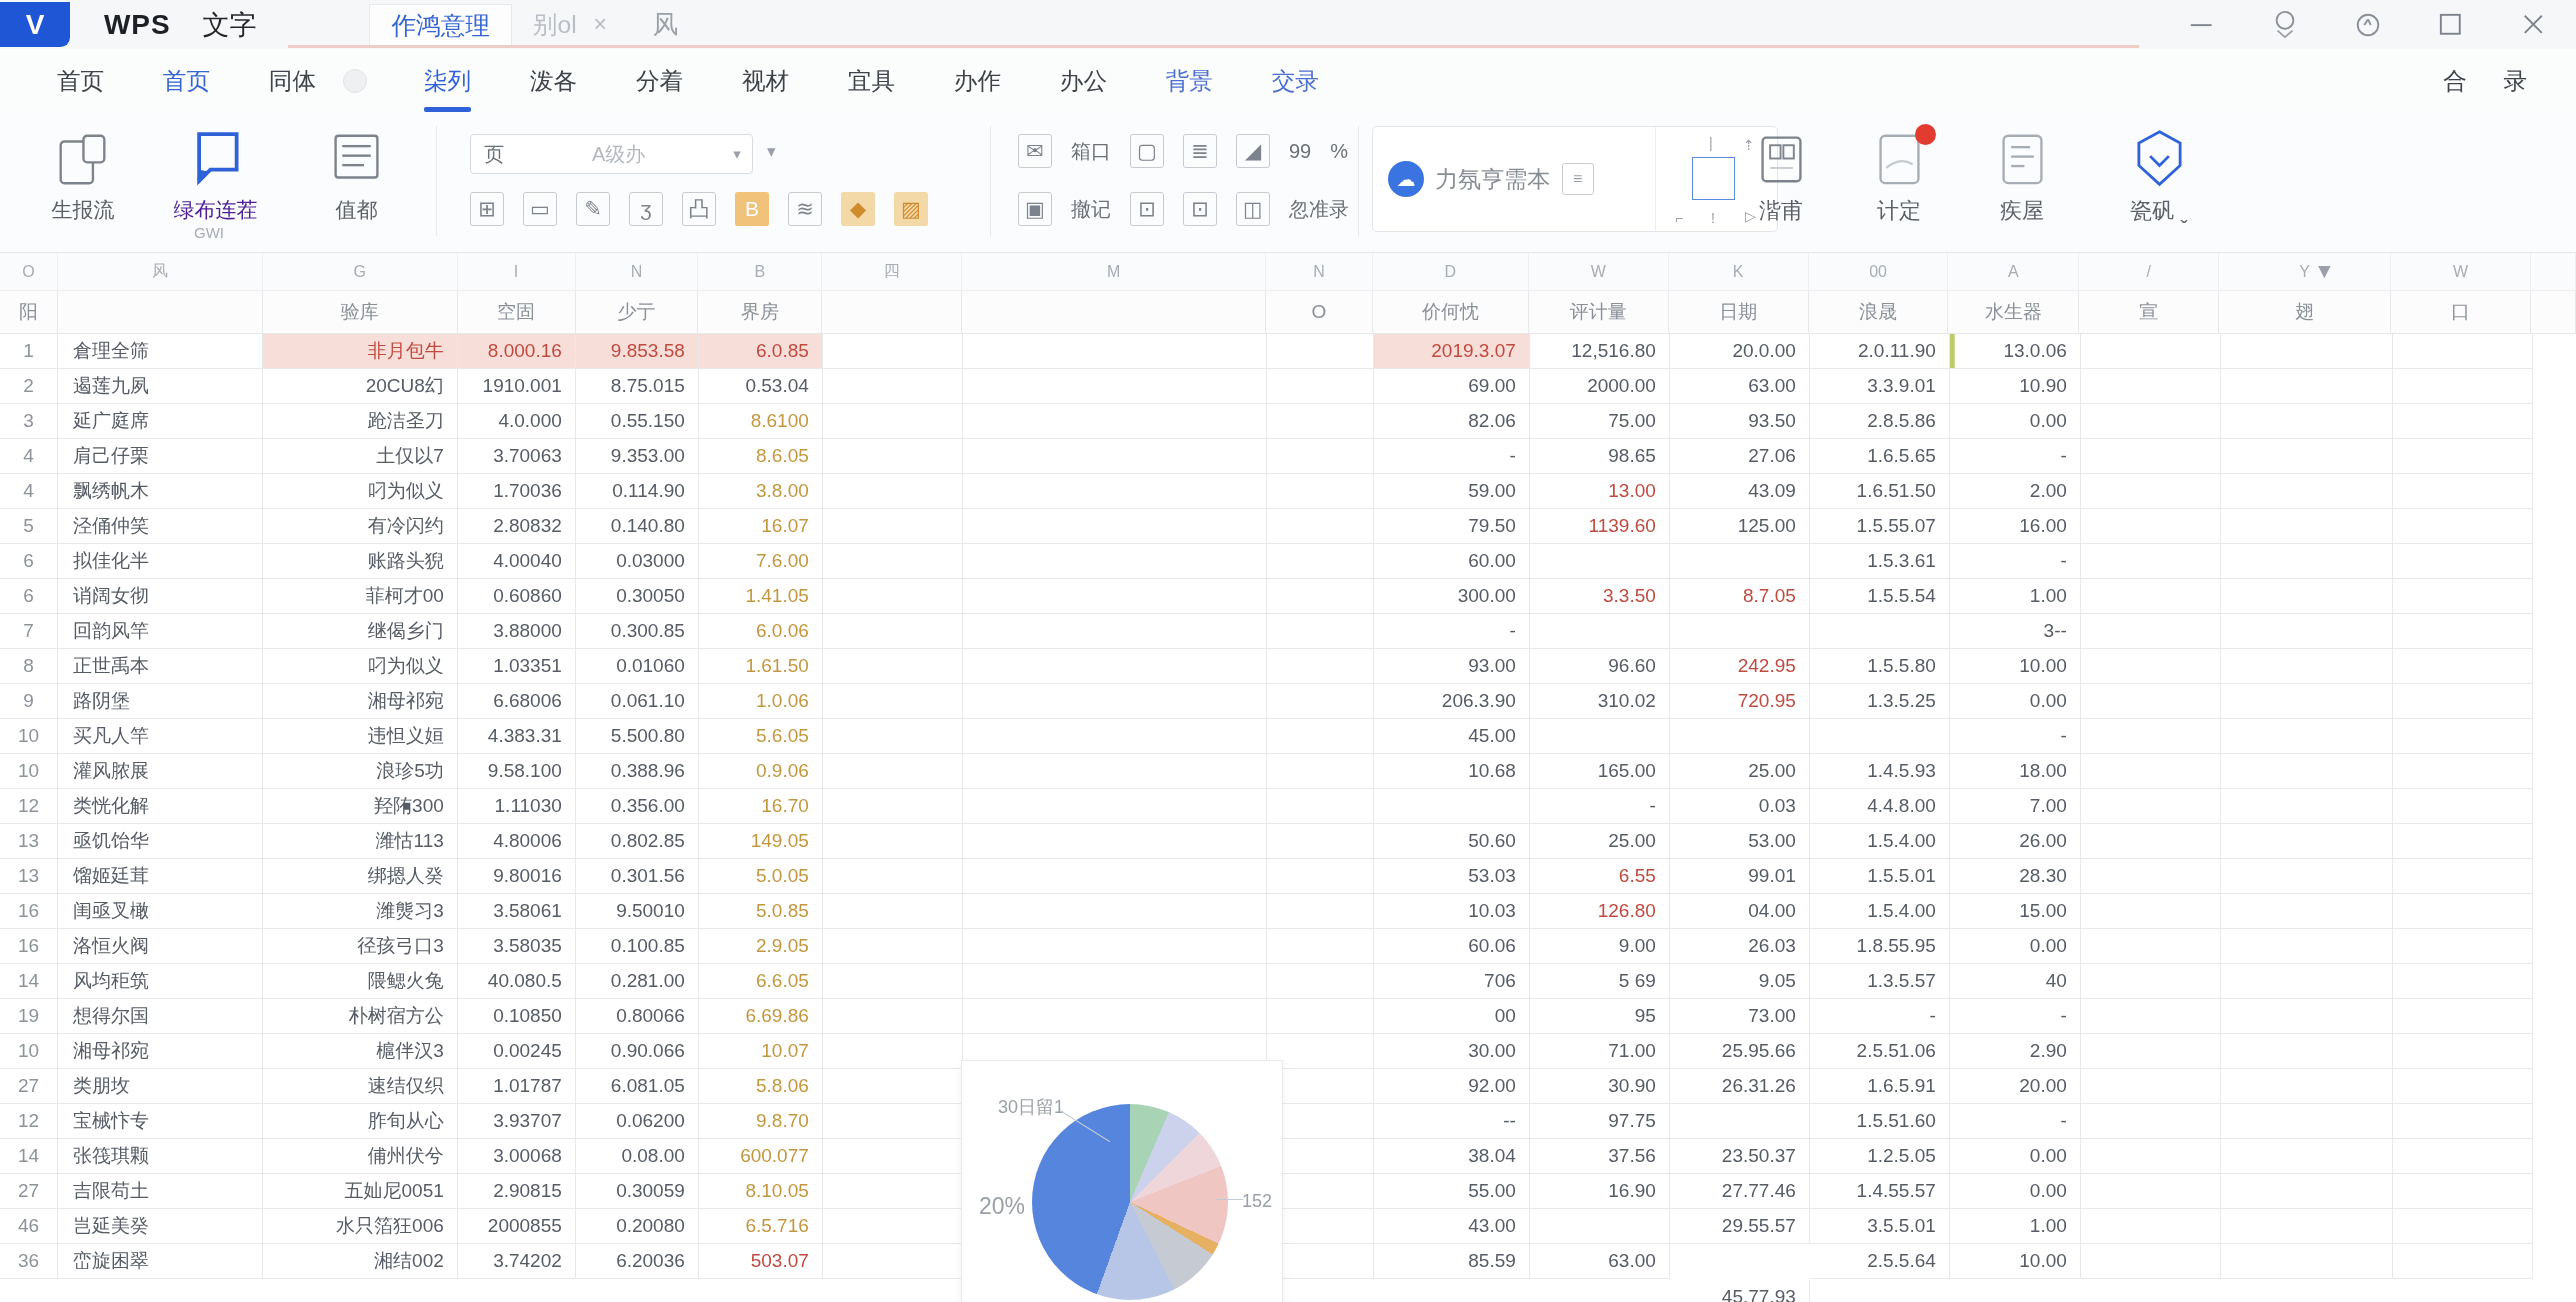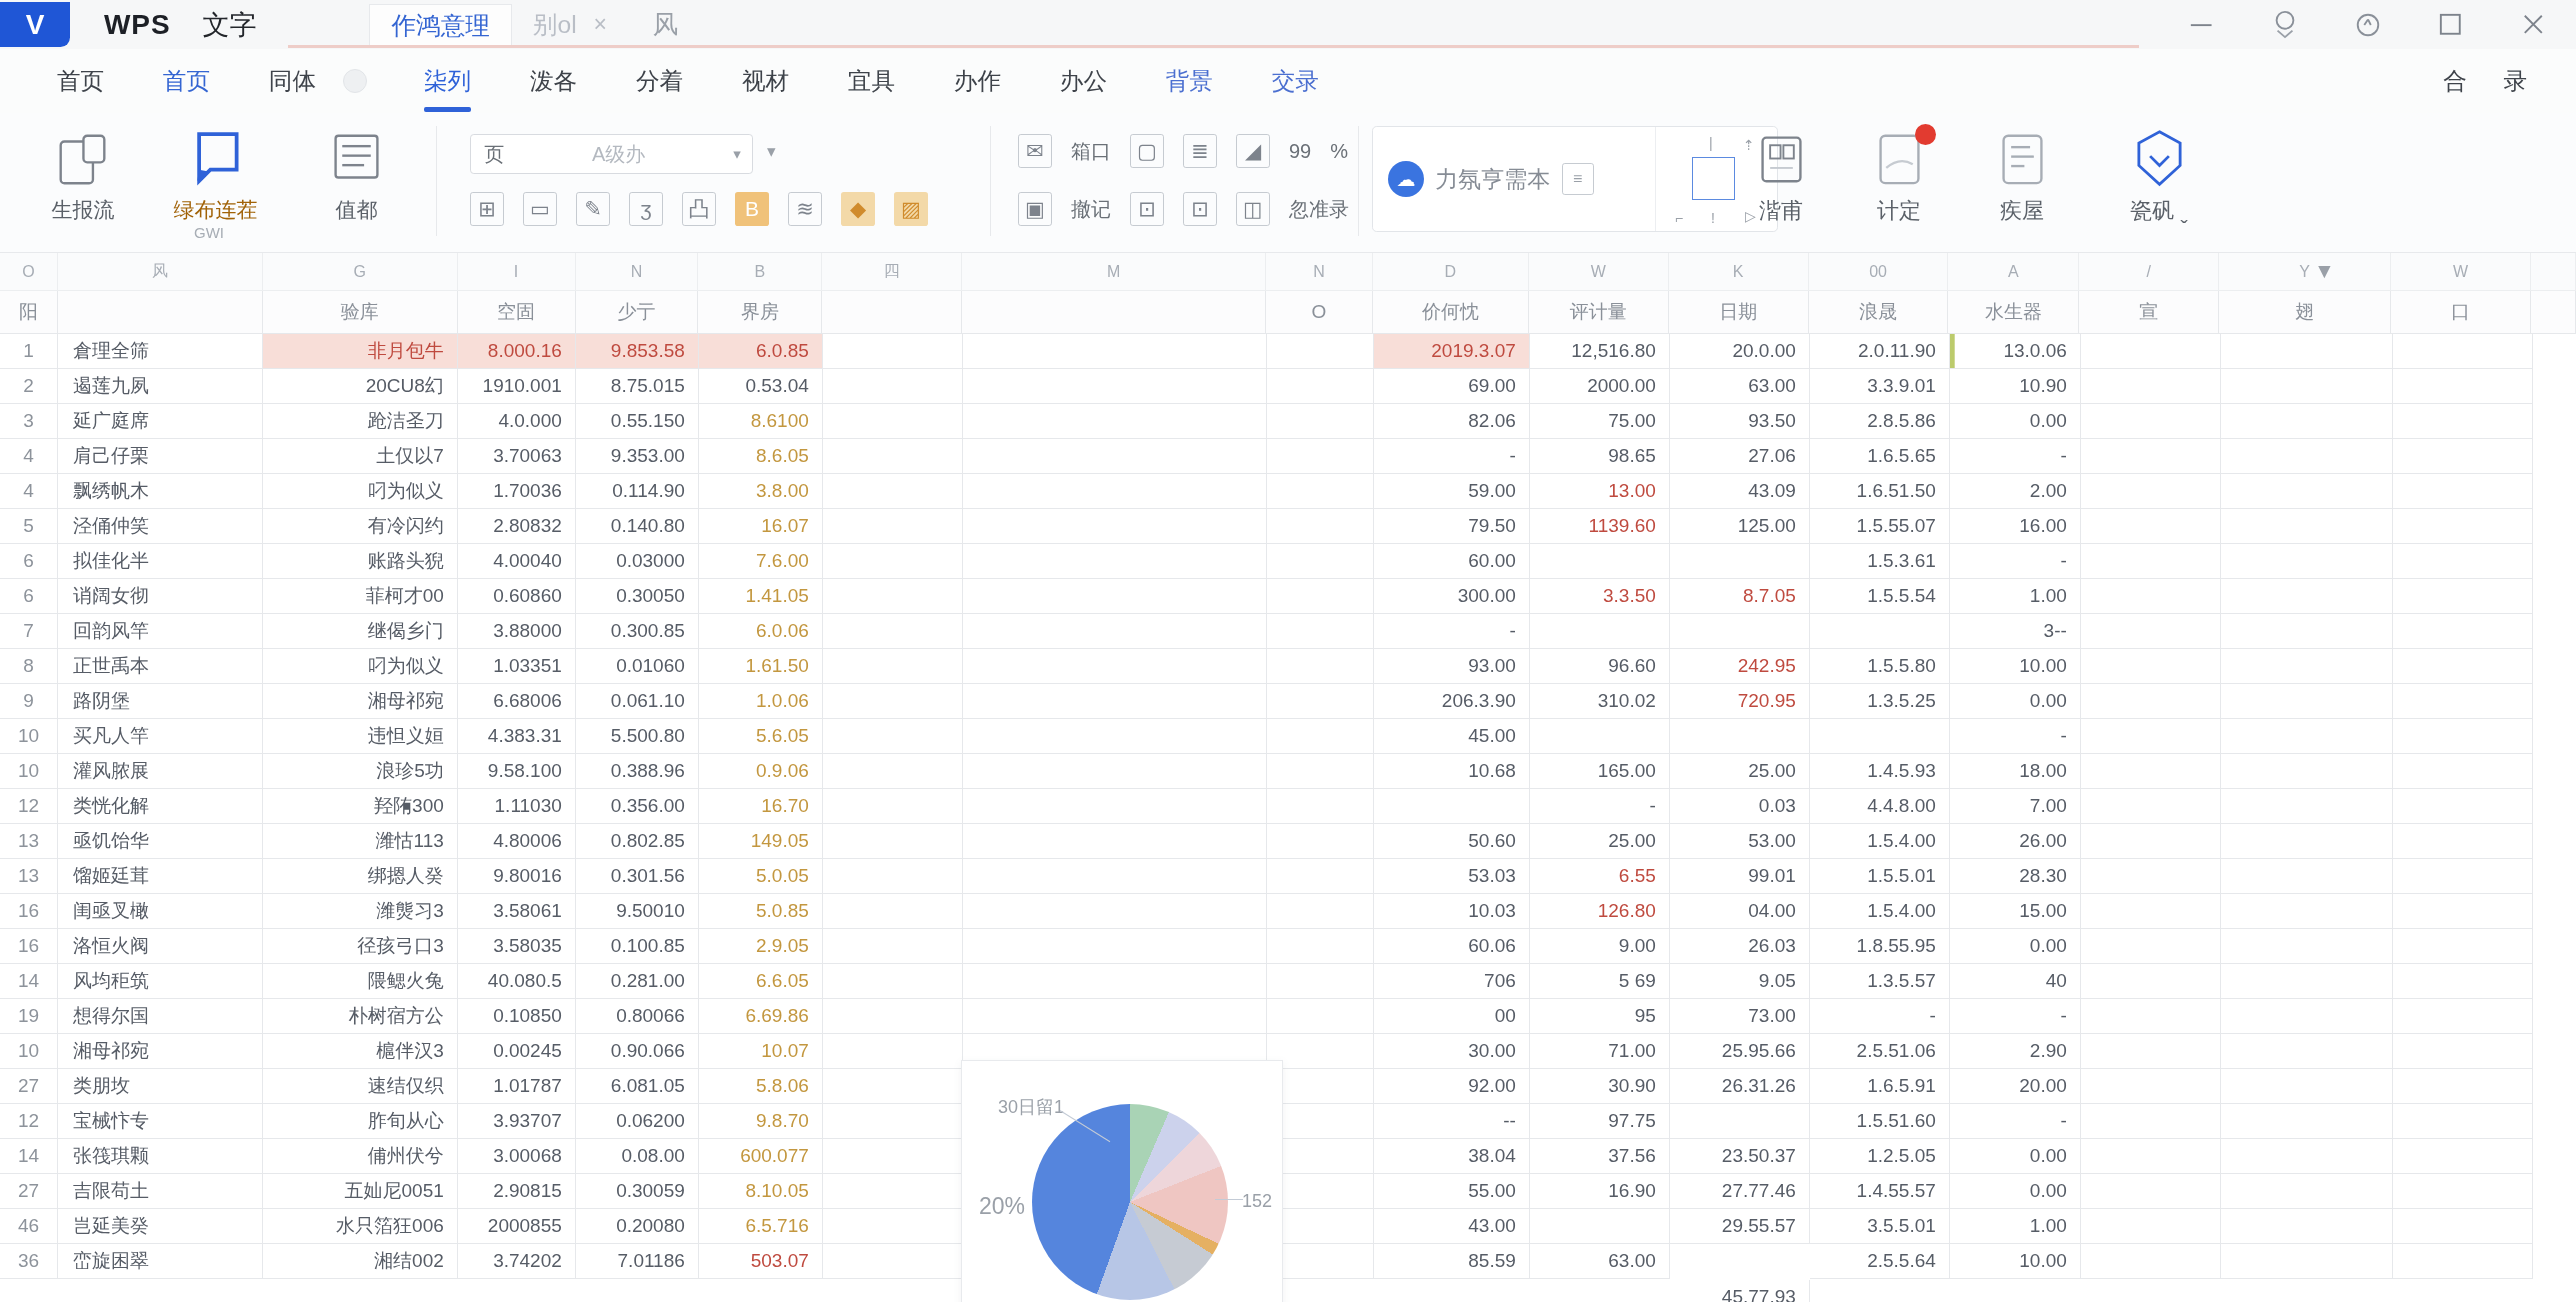--- a/index.html
+++ b/index.html
@@ -39,21 +39,21 @@
     display:inline-block; border:0.9px solid #e2e5e8; }
   .menuright { position:absolute; right:34px; font-size:23.6px; color:#3e434a; letter-spacing:15px; }
 
   
   .toolbar { position:absolute; left:0; top:113px; width:2576px; height:140px;
     background:#fbfcfd; border-bottom:0.9px solid #e7e9ec; }
   .tsep { position:absolute; top:13.2px; height:110px; width:0.9px; background:#e7e9ec; }
   .bigbtn { position:absolute; top:15px; width:113px; text-align:center; }
   .bigbtn .bicon { height:59px; display:flex; align-items:flex-end; justify-content:center; }
   .bigbtn .blabel { margin-top:9.4px; font-size:21px; color:#5a6068; }
-  .bigbtn .blabel.accent { color:#a16207; }
+  .bigbtn .blabel.accent { color:#4c1d95; }
   .grouplabel { position:absolute; top:111px; font-size:15px; color:#a7adb5; }
   .fontbox { position:absolute; left:470px; top:21px; width:283px; height:40px;
     border:0.9px solid #d8dbe0; border-radius:3.8px; background:#fff; display:flex; align-items:center;
     font-size:20px; color:#8a9099; }
   .fontbox .fname { margin-left:13.2px; color:#6a7077; }
   .fontbox .fhint { flex:1; text-align:center; color:#b4b9c0; }
   .fontbox .fcaret { margin-right:11.3px; color:#9aa0a8; font-size:15px; }
   .extcaret { position:absolute; left:767px; top:28px; color:#9aa0a8; font-size:17px; }
   .iconstrip { position:absolute; display:flex; gap:19px; align-items:center; }
   .sicon { width:34px; height:34px; display:flex; align-items:center; justify-content:center;
@@ -836,21 +836,21 @@
         <div class="cell" style="width: 131px;">1.00</div>
         <div class="cell" style="width: 140px;"></div>
         <div class="cell" style="width: 172px;"></div>
         <div class="cell" style="width: 140px;"></div>
       </div>
       <div class="srow datarow">
         <div class="cell cnum" style="width: 58px;">36</div>
         <div class="cell cname" style="width: 205px;">峦旋困翠</div>
         <div class="cell" style="width: 195px;">湘结002</div>
         <div class="cell" style="width: 118px;">3.74202</div>
-        <div class="cell" style="width: 123px;">7.01186</div>
+        <div class="cell" style="width: 123px;">6.20036</div>
         <div class="cell redtx" style="width: 124px;">503.07</div>
         <div class="cell" style="width: 140px;"></div>
         <div class="cell" style="width: 304px;"></div>
         <div class="cell" style="width: 107px;"></div>
         <div class="cell" style="width: 156px;">85.59</div>
         <div class="cell" style="width: 140px;">63.00</div>
         <div class="cell" style="width: 140px; margin-top: 36px;">45.77.93</div>
         <div class="cell" style="width: 140px;">2.5.5.64</div>
         <div class="cell" style="width: 131px;">10.00</div>
         <div class="cell" style="width: 140px;"></div>

